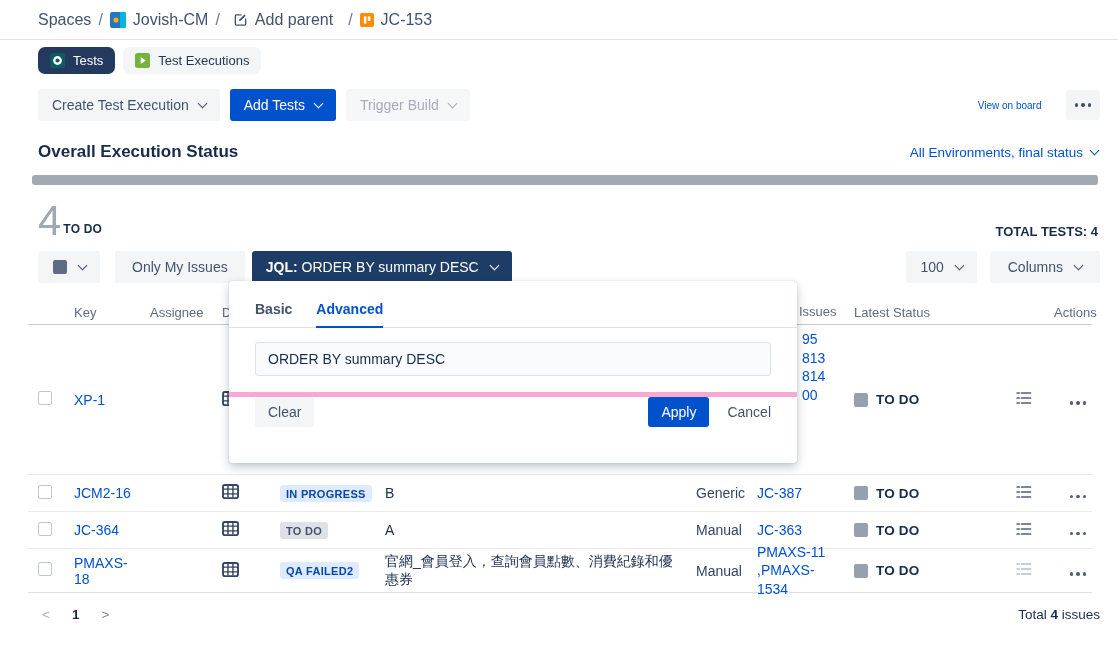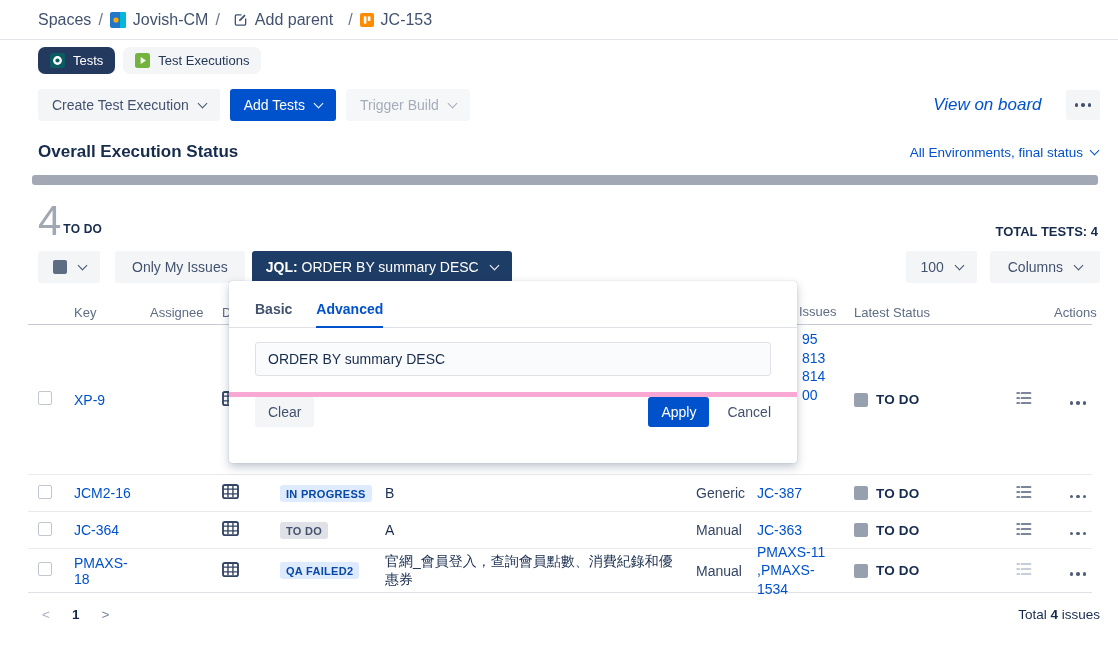--- a/index.html
+++ b/index.html
@@ -19,21 +19,21 @@
   .tab { height:27px; display:inline-flex; align-items:center; gap:8px; padding:0 12px; border-radius:7px; font-size:13px; cursor:pointer; }
   .tab-active { background:#24395E; color:#fff; }
   .tab-idle { background:#F4F5F7; color:#253858; }
 
   
   .toolbar { display:flex; align-items:center; padding:15px 18px 0 38px; gap:10px; }
   .btn { display:inline-flex; align-items:center; gap:10px; height:32px; padding:0 14px; border-radius:3px; font-size:14px; border:none; cursor:pointer; background:#F4F5F7; color:#42526E; font-family:inherit; }
   .btn-primary { background:var(--accent-blue,#0052CC); color:#fff; font-weight:500; }
   .btn-disabled { background:#F6F7F8; color:#A5ADBA; cursor:default; }
   .toolbar-spacer { flex:1; }
-  .link-action { color:var(--accent-blue,#0052CC); text-decoration:none; font-size:17px; cursor:pointer;font-style:italic; }
+  .link-action { color:var(--accent-blue,#0052CC); text-decoration:none; font-size:10px; cursor:pointer; }
   .btn-more { height:30px; padding:0 9px; margin-left:14px; }
   .dots { display:inline-flex; gap:3px; }
   .dots i { width:3.5px; height:3.5px; border-radius:50%; background:currentColor; }
 
   
   .sectionrow { display:flex; align-items:center; padding:21px 20px 0 38px; }
   .section-title { font-size:17px; font-weight:700; color:#172B4D; }
   .env-select { margin-left:auto; display:inline-flex; align-items:center; gap:8px; color:var(--accent-blue,#0052CC); font-size:13.5px; cursor:pointer; }
 
   
@@ -242,21 +242,21 @@
     <div class="c c-summary">Summary</div>
     <div class="c c-testtype">Test Type</div>
     <div class="c c-linked">Linked Issues</div>
     <div class="c c-latest">Latest Status</div>
     <div class="c c-listicon"></div>
     <div class="c c-actions">Actions</div>
   </div>
   <div id="tbody">
       <div class="trow row-tall">
     <div class="c c-check"><input type="checkbox" style=""></div>
-    <div class="c c-key"><a class="link">XP-9</a></div>
+    <div class="c c-key"><a class="link">XP-1</a></div>
     <div class="c c-assignee"></div>
     <div class="c c-dataset">
       <span class="cicon">
         <svg width="17" height="15" viewBox="0 0 18 16">
               <rect x="1" y="1" width="16" height="14" rx="2" fill="none" stroke="#344563" stroke-width="2"></rect>
               <path d="M1 5.5h16M6.3 2v12M11.6 2v12M1 10.5h16" stroke="#344563" stroke-width="1.5"></path>
             </svg>
       </span>
     </div>
     <div class="c c-status"></div>

